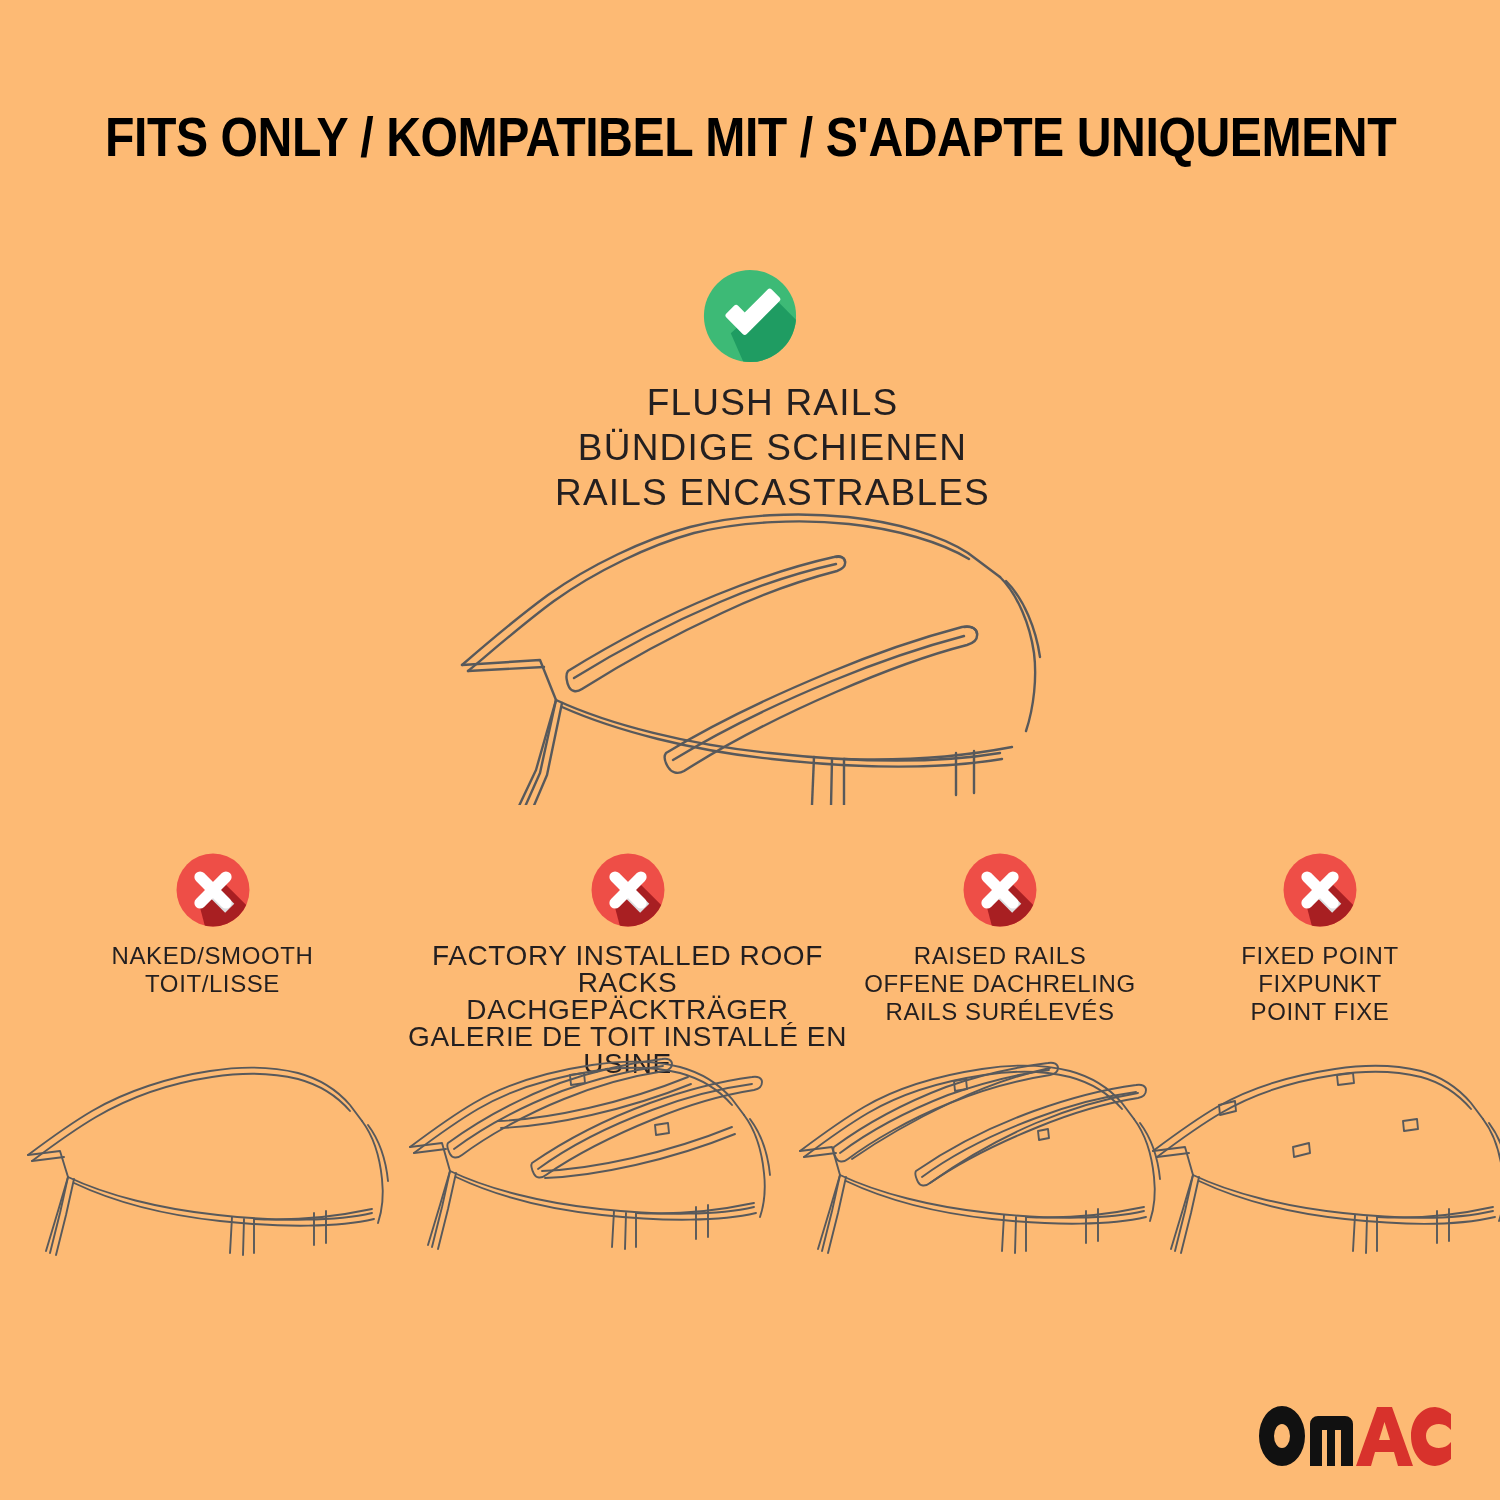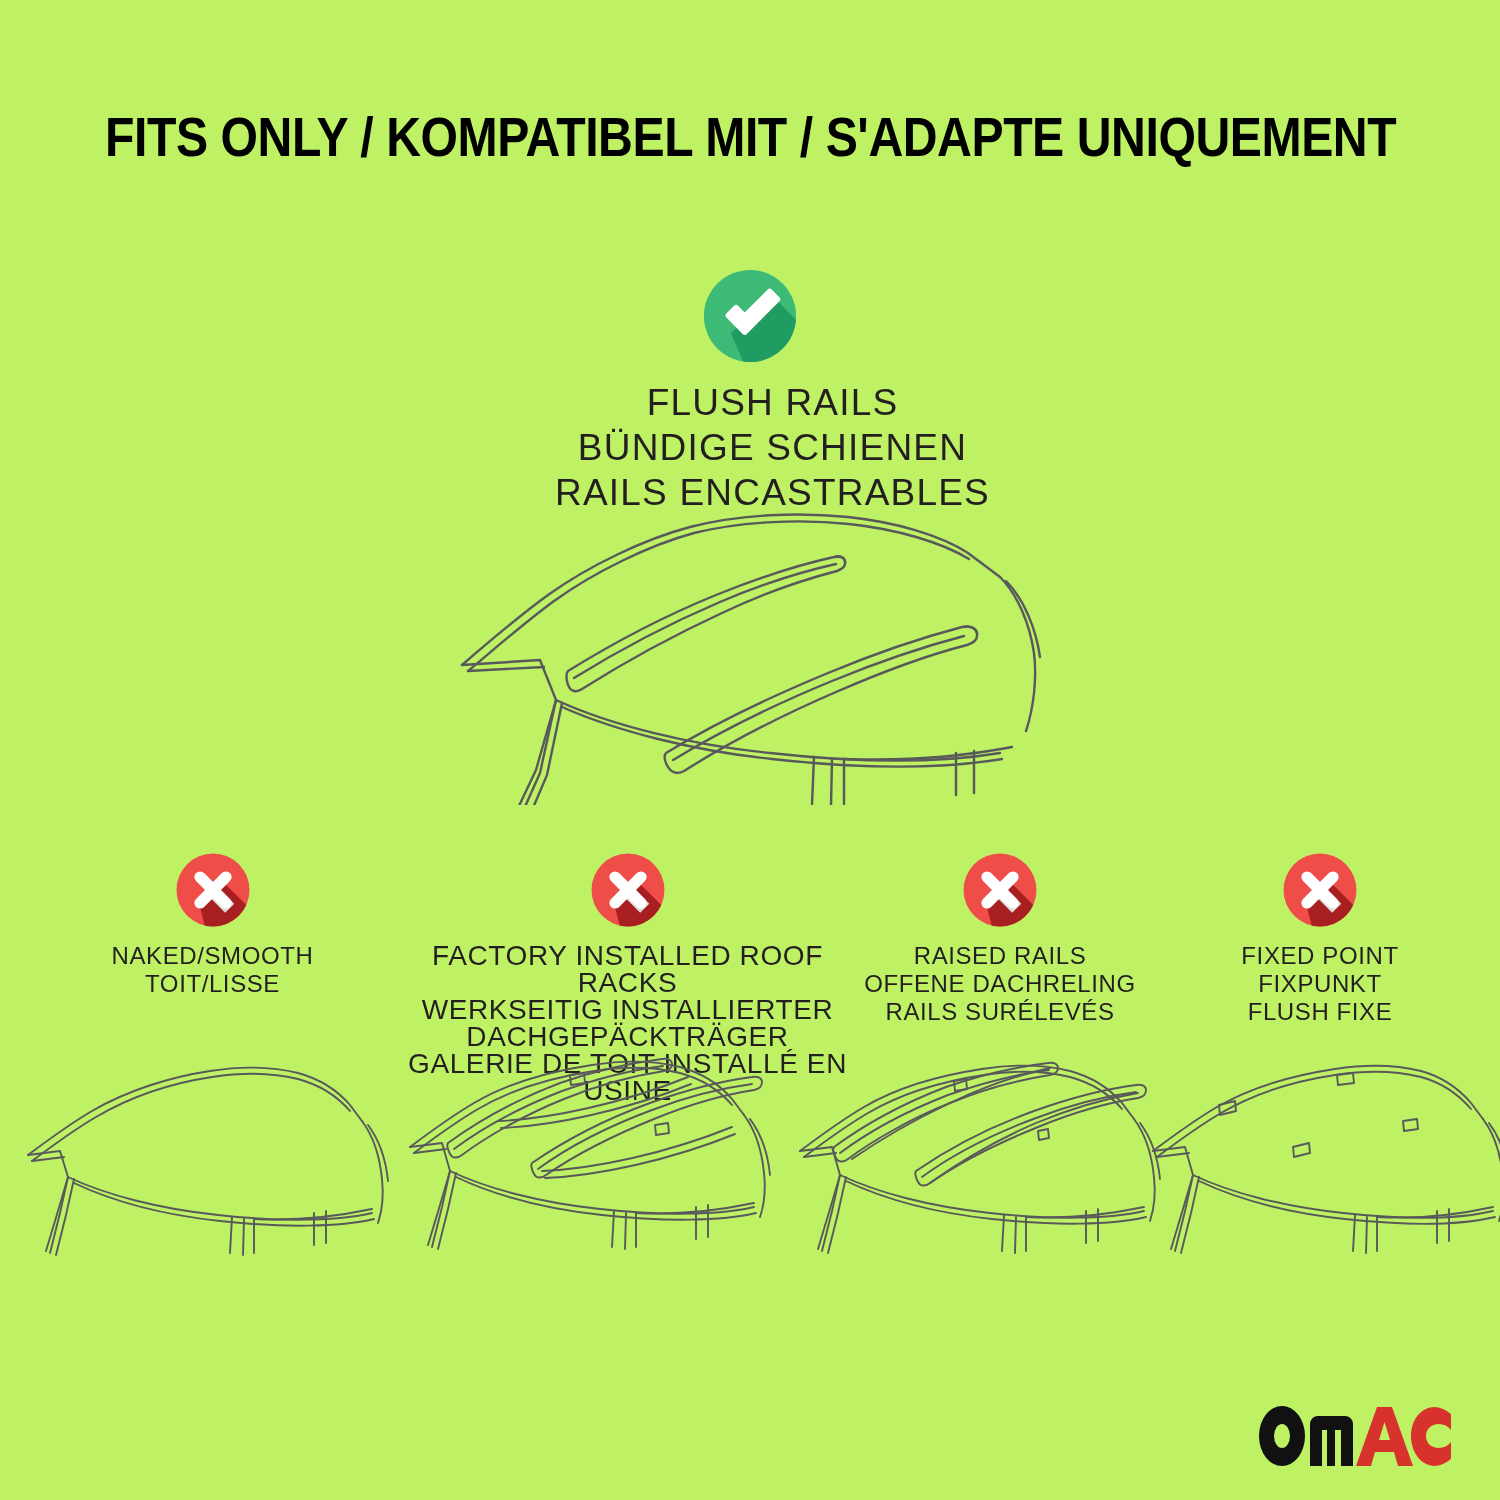--- a/index.html
+++ b/index.html
@@ -9,21 +9,21 @@
     height: 1500px;
     background: #ffffff;
     font-family: "Liberation Sans", sans-serif;
     overflow: hidden;
   }
 
   #page {
     position: relative;
     width: 1500px;
     height: 1500px;
-    background: #bef264;
+    background: #fdba74;
   }
 
   
   .page-title {
     position: absolute;
     top: 104px;
     left: 0;
     width: 1500px;
     text-align: center;
     font-family: "Liberation Sans Narrow", "Liberation Sans", sans-serif;
@@ -237,21 +237,20 @@
           <polygon points="62,38 100,76 100,100 40,100 30,62" fill="#a81f22"></polygon>
           <path d="M55 45 L78 68 L66 80 L43 57 Z" fill="#dcdddf"></path>
         </g>
         <g stroke="#ffffff" stroke-width="15" stroke-linecap="round">
           <line x1="33" y1="33" x2="67" y2="67"></line>
           <line x1="67" y1="33" x2="33" y2="67"></line>
         </g>
       </svg>
       <div class="col-label">
         <div>FACTORY INSTALLED ROOF RACKS</div>
-        <div>WERKSEITIG INSTALLIERTER</div>
         <div>DACHGEPÄCKTRÄGER</div>
         <div>GALERIE DE TOIT INSTALLÉ EN USINE</div>
       </div>
     </div>
 
     <div class="col col-2">
       <svg class="x-icon" viewBox="0 0 100 100">
         <defs>
             <clipPath id="xc2">
               <circle cx="50" cy="50" r="48"></circle>
@@ -287,21 +286,21 @@
           <path d="M55 45 L78 68 L66 80 L43 57 Z" fill="#dcdddf"></path>
         </g>
         <g stroke="#ffffff" stroke-width="15" stroke-linecap="round">
           <line x1="33" y1="33" x2="67" y2="67"></line>
           <line x1="67" y1="33" x2="33" y2="67"></line>
         </g>
       </svg>
       <div class="col-label">
         <div>FIXED POINT</div>
         <div>FIXPUNKT</div>
-        <div>FLUSH FIXE</div>
+        <div>POINT FIXE</div>
       </div>
     </div>
   </div>
 
   <div class="art-row">
 
     <svg class="art art-0" viewBox="0 0 400 250">
       <g fill="none" stroke="#58595b" stroke-width="1.9" stroke-linecap="round" stroke-linejoin="round">
         <path d="M8 100 C24 88 48 70 72 56 C106 36 150 22 190 16 C222 11 254 12 278 18
                  C300 24 318 36 330 50 L342 66"></path>

